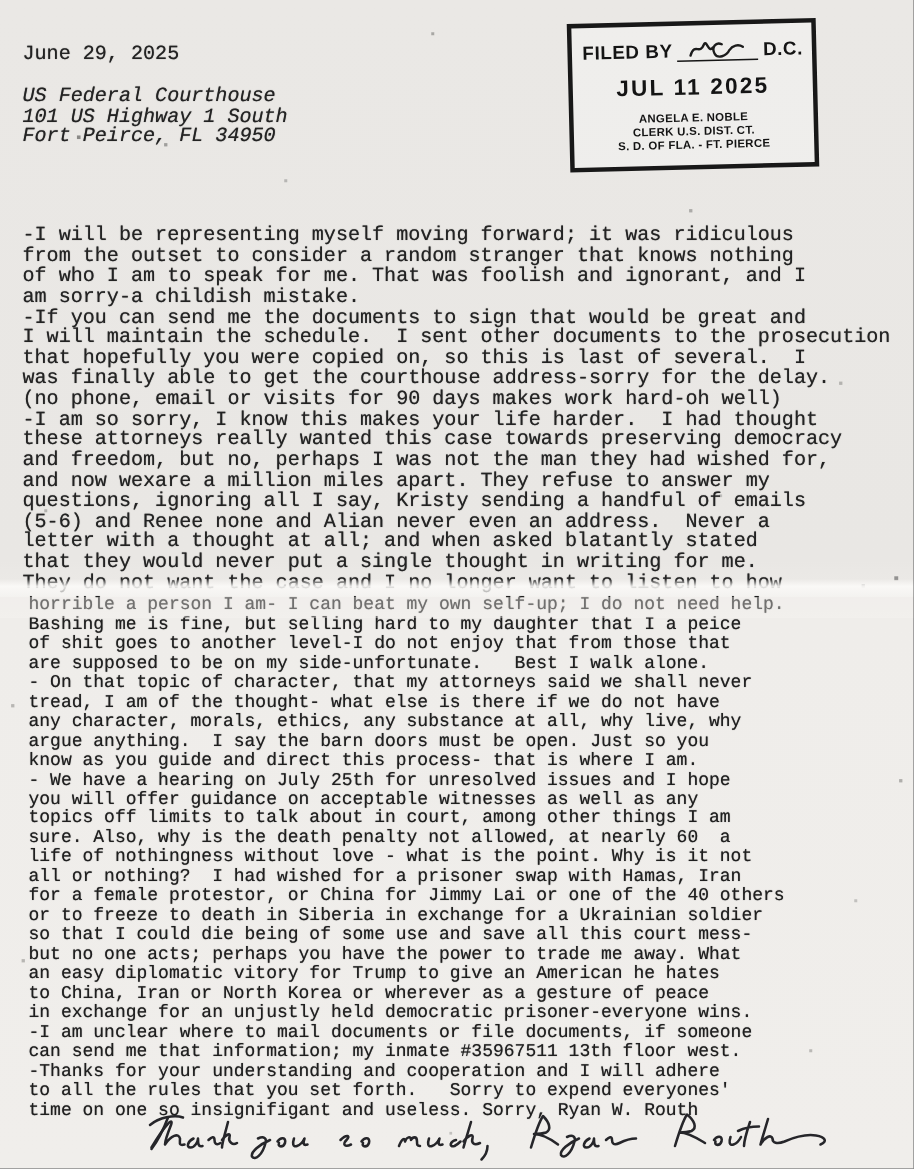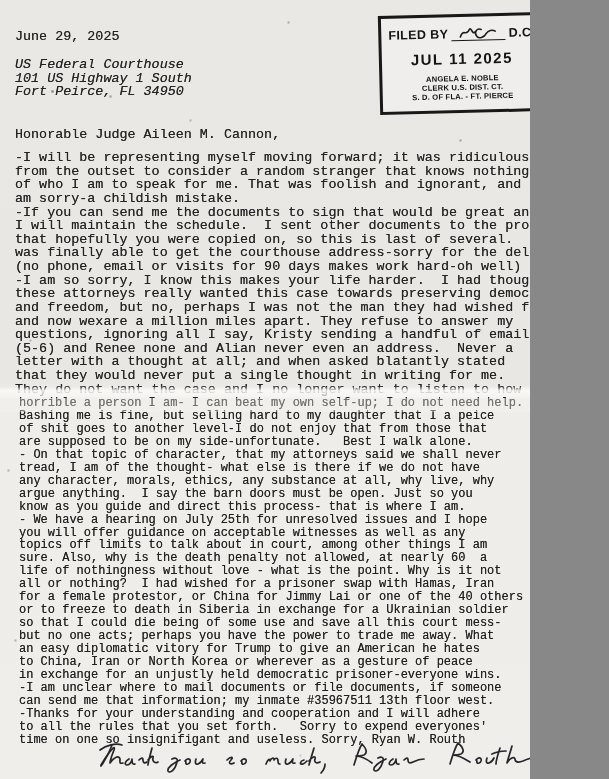--- a/index.html
+++ b/index.html
@@ -1,18 +1,18 @@
 <!DOCTYPE html>
 <html><head>
 <meta charset="utf-8">
 <style>
   html,body{margin:0;padding:0;background:#888;}
   .page{
     position:relative;
-    width:530px;height:779px;
+    width:609px;height:779px;
     background:linear-gradient(180deg,#eae8e5 0%,#e9e7e4 48%,#efedea 53%,#f0eeeb 100%);
     overflow:hidden;
     font-family:"Liberation Mono","DejaVu Sans Mono",monospace;
     color:#222;
   }
   .type{
     position:absolute;
     white-space:pre;
     font-family:"Liberation Mono","DejaVu Sans Mono",monospace;
     color:#232323;
@@ -108,21 +108,20 @@
         </svg>
       </span>
       <span>D.C.</span>
     </div>
     <div class="stamp-date">JUL 11 2025</div>
     <div class="stamp-clerk">ANGELA E. NOBLE</div>
     <div class="stamp-clerk" style="margin-top:0;">CLERK U.S. DIST. CT.</div>
     <div class="stamp-clerk" style="margin-top:0;">S. D. OF FLA. - FT. PIERCE</div>
   </div>
 
-  <div class="type salutation">Honorable Judge Aileen M. Cannon,</div>
 
   <div class="type body1">-I will be representing myself moving forward; it was ridiculous
 from the outset to consider a random stranger that knows nothing
 of who I am to speak for me. That was foolish and ignorant, and I
 am sorry-a childish mistake.
 -If you can send me the documents to sign that would be great and
 I will maintain the schedule.  I sent other documents to the prosecution
 that hopefully you were copied on, so this is last of several.  I
 was finally able to get the courthouse address-sorry for the delay.
 (no phone, email or visits for 90 days makes work hard-oh well)

